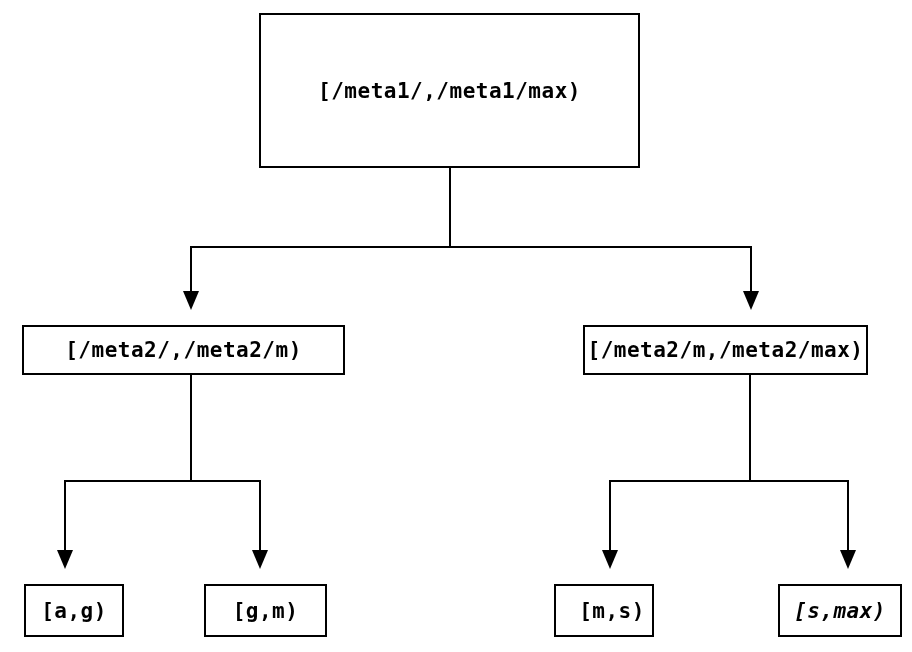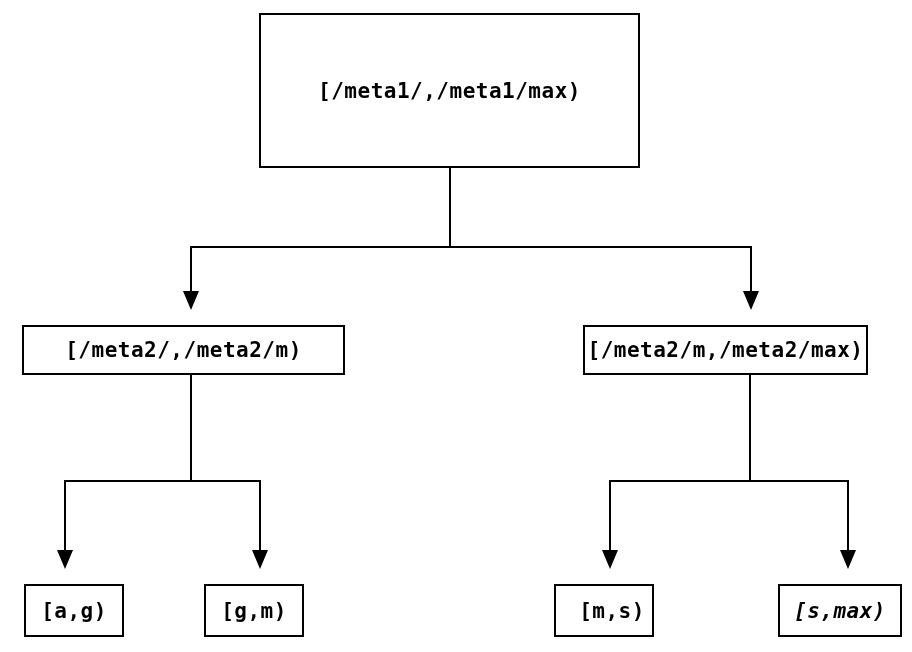--- a/index.html
+++ b/index.html
@@ -42,21 +42,21 @@
     justify-content: center;
     font-size: 21px;
     font-weight: bold;
     letter-spacing: 0.5px;
     white-space: nowrap;
   }
   .node-root   { left: 259px; top: 13px;  width: 381px; height: 155px; }
   .node-l2a    { left: 22px;  top: 325px; width: 323px; height: 50px;  }
   .node-l2b    { left: 583px; top: 325px; width: 285px; height: 50px;  }
   .node-l3a    { left: 8px;   top: 584px; width: 100px; height: 53px; margin-left: 16px;  }
-  .node-l3b    { left: 204px; top: 584px; width: 100px; height: 53px;  }
+  .node-l3b    { left: 204px; top: 584px; width: 123px; height: 53px;  }
   .node-l3c    { left: 554px; top: 584px; width: 100px; height: 53px; padding-left: 16px;  }
   .node-l3d    { left: 778px; top: 584px; width: 124px; height: 53px; font-style: italic;  }
 </style>
 </head>
 <body>
 
 <div class="canvas">
 
   <svg class="edge-layer" viewBox="0 0 912 652" xmlns="http://www.w3.org/2000/svg">
 

